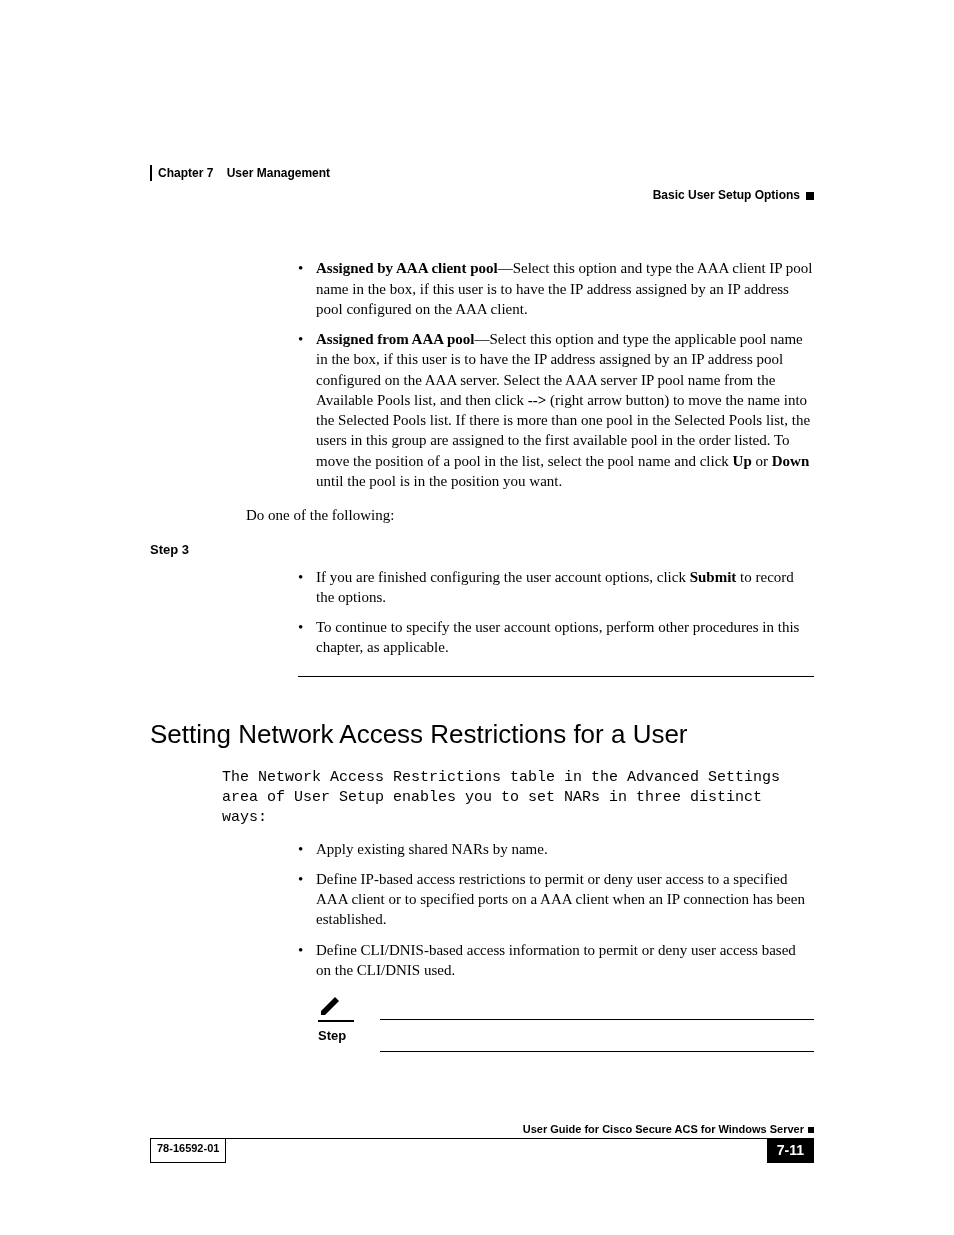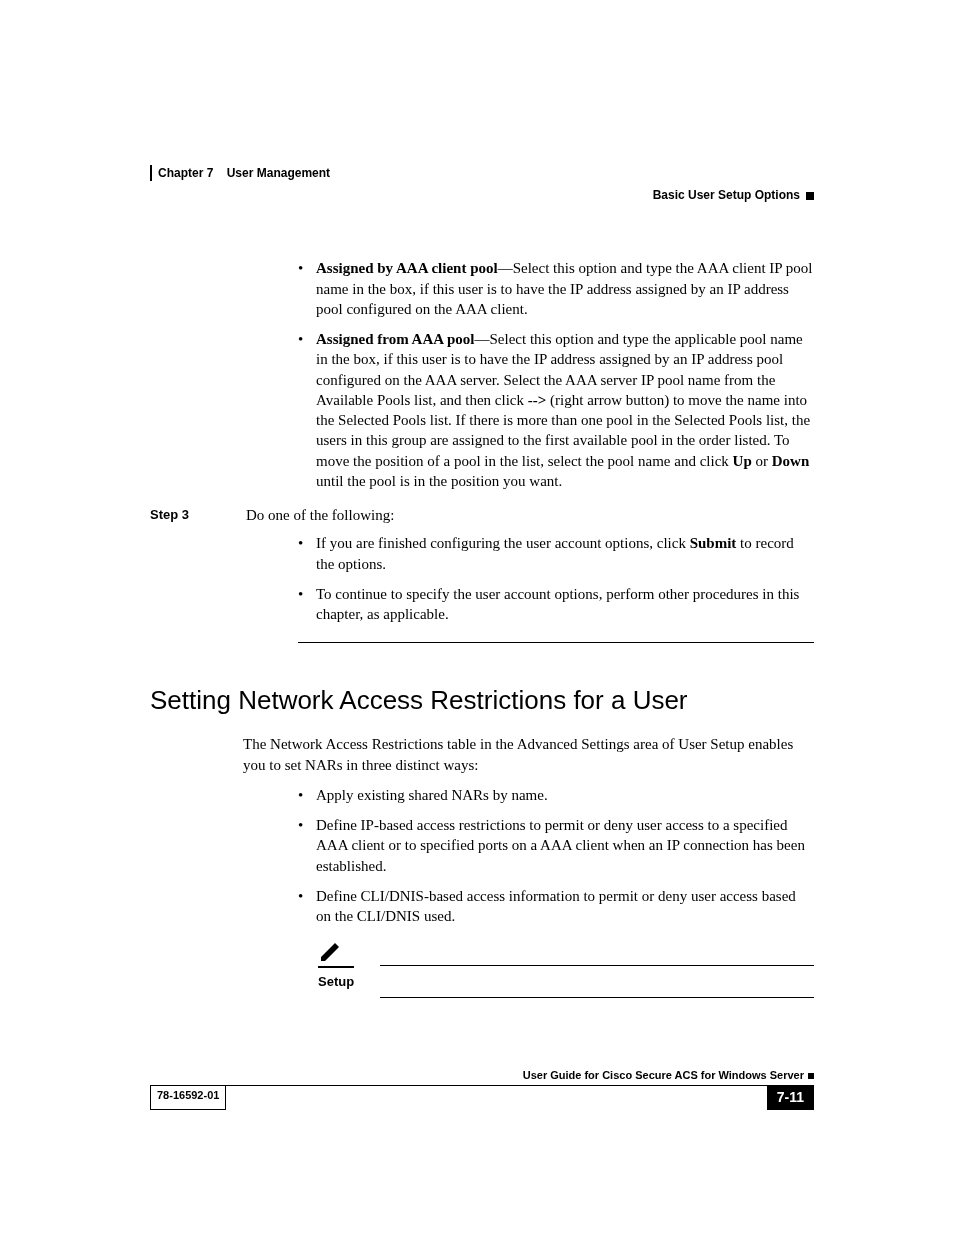--- a/index.html
+++ b/index.html
@@ -84,39 +84,41 @@
   .step-label {
     width: 96px;
     font-family: Arial, Helvetica, sans-serif;
     font-weight: bold;
     font-size: 13px;
     flex-shrink: 0;
     padding-top: 1px;
     text-align: left;
     padding-left: 92px;
     box-sizing: content-box;
+    margin-top: 35px;
   }
   .step-row { margin-left: -92px; }
   .step-body {
     flex: 1;
   }
   hr.section-rule {
     border: none;
     border-top: 1px solid #000;
     margin: 18px 0 40px 148px;
   }
   h2.section-title {
     font-family: Arial, Helvetica, sans-serif;
     font-size: 26px;
     font-weight: normal;
     margin: 0 0 16px 0;
   }
   .intro {
-    margin-left: 93px;
+    margin-left: 72px;
     margin-bottom: 10px;
+    font-family: Liberation Mono, monospace;
   }
   .note-block {
     margin: 14px 0 0 168px;
   }
   .note-top {
     display: flex;
     align-items: flex-end;
   }
   .note-icon-col {
     width: 62px;
@@ -263,21 +265,21 @@
       <div class="note-top">
         <div class="note-icon-col">
           <svg class="pencil" viewBox="0 0 24 24">
               <path d="M3 21 L7 21 L21 7 L17 3 L3 17 Z M15 5 L19 9" fill="#000" stroke="#000" stroke-width="0"></path>
             </svg>
           <div class="pencil-underline"></div>
         </div>
         <div class="note-rule-col"></div>
       </div>
       <div class="note-body-row">
-        <div class="note-label">Setup</div>
+        <div class="note-label">Step</div>
       </div>
       <div class="note-bottom-rule"></div>
     </div>
 
   </div>
 
   <div class="footer">
     <div class="footer-title-row">
       <span>User Guide for Cisco Secure ACS for Windows Server</span><span class="sq-small"></span>
     </div>

